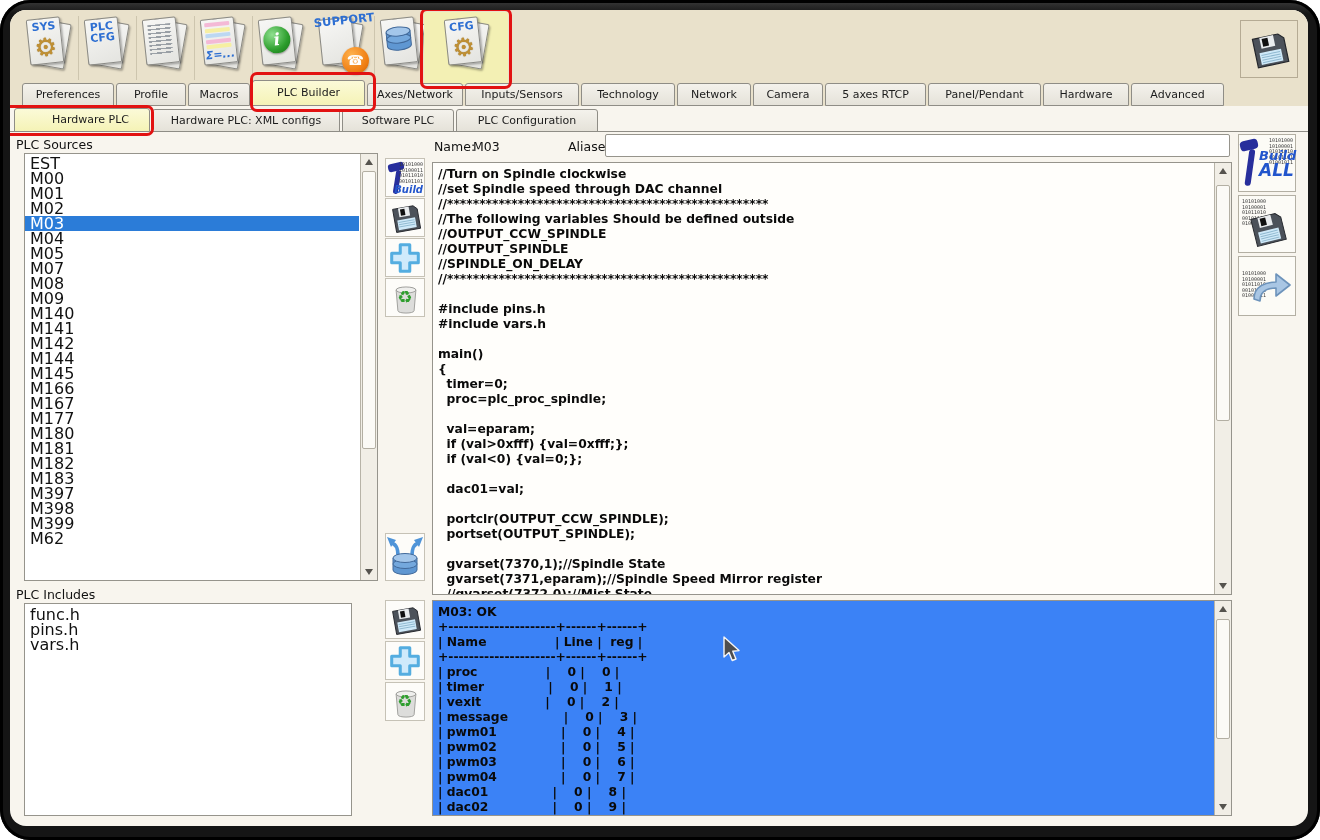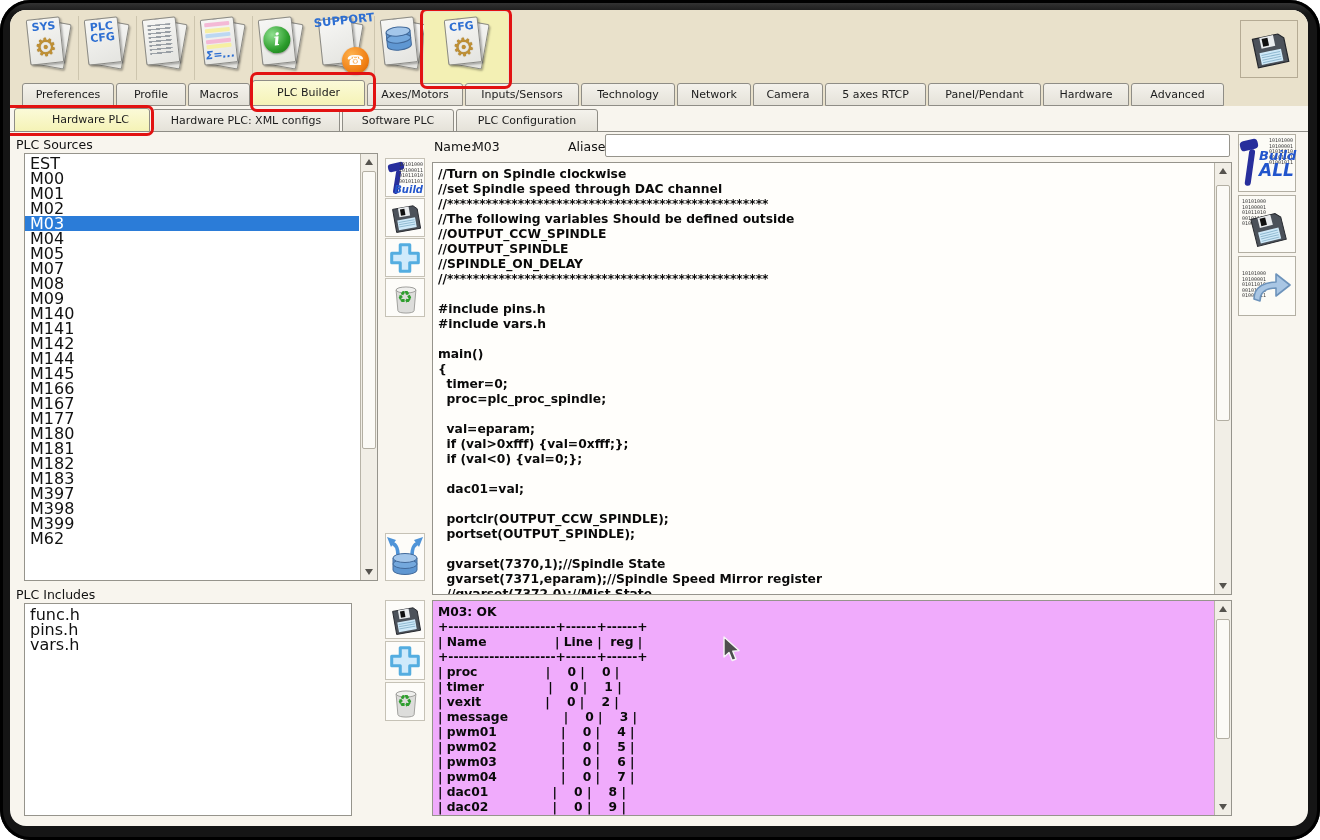--- a/index.html
+++ b/index.html
@@ -60,21 +60,21 @@
   .mbtn{position:absolute;left:375px;width:40px;height:39px;background:#fdfcf9;border:1px solid #c6c2b6;}
   .mbtn .recycle{position:absolute;left:0;top:8px;width:100%;text-align:center;font-size:17px;color:#2e9e2e;}
   .bin{position:absolute;margin:0;font-family:"DejaVu Sans Mono",monospace;font-size:5px;line-height:5.5px;color:#3a3a3a;letter-spacing:0;}
   .buildlbl{position:absolute;right:1px;bottom:1px;font-weight:bold;font-style:italic;font-size:10px;color:#2255cc;}
 
   
   .fieldlabel{position:absolute;font-size:12.5px;color:#111;}
   .aliasesinput{position:absolute;left:595px;top:124px;width:625px;height:23px;border:1px solid #96948c;border-radius:2px;background:#fff;font-size:12px;padding:0 4px;}
   .codebox{position:absolute;left:422px;top:152px;width:800px;height:433px;background:#fffefb;border:1px solid #96948c;overflow:hidden;}
   .codebox pre,.outbox pre{margin:0;padding:4px 2px 0 5px;font-family:"DejaVu Sans",sans-serif;font-weight:bold;font-size:12.3px;line-height:15px;color:#0a0a0a;white-space:pre;}
-  .outbox{position:absolute;left:422px;top:590px;width:800px;height:216px;background:#f0abfc;border:1px solid #96948c;overflow:hidden;}
+  .outbox{position:absolute;left:422px;top:590px;width:800px;height:216px;background:#3b82f6;border:1px solid #96948c;overflow:hidden;}
 
   
   .rbtn{position:absolute;left:1228px;width:58px;background:#fcfbf6;border:1px solid #b3afa3;}
   .ballbl{position:absolute;left:20px;top:14px;font-weight:bold;font-style:italic;font-size:13px;line-height:14px;color:#2255cc;}
   .ballbl .l2{font-size:17px;}
 
   .cursor{position:absolute;z-index:60;pointer-events:none;}
 </style>
 </head>
 <body>
@@ -192,21 +192,21 @@
       </div>
     </div>
 
     <div class="tabline"></div>
 
     <div class="tabrow tabrow1">
       <div class="tab" style="width:92px">Preferences</div>
       <div class="tab" style="width:70px">Profile</div>
       <div class="tab" style="width:62px">Macros</div>
       <div class="tab sel" style="width:113px">PLC Builder</div>
-      <div class="tab" style="width:96px">Axes/Motors</div>
+      <div class="tab" style="width:96px">Axes/Network</div>
       <div class="tab" style="width:114px">Inputs/Sensors</div>
       <div class="tab" style="width:94px">Technology</div>
       <div class="tab" style="width:74px">Network</div>
       <div class="tab" style="width:70px">Camera</div>
       <div class="tab" style="width:101px">5 axes RTCP</div>
       <div class="tab" style="width:113px">Panel/Pendant</div>
       <div class="tab" style="width:86px">Hardware</div>
       <div class="tab" style="width:93px">Advanced</div>
     </div>
 

